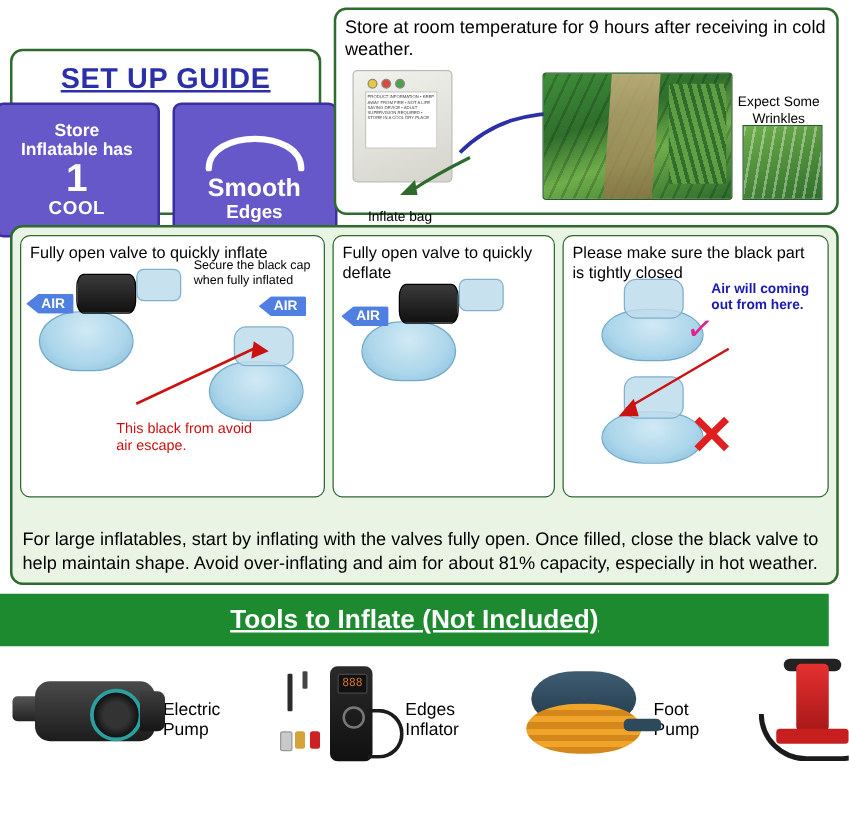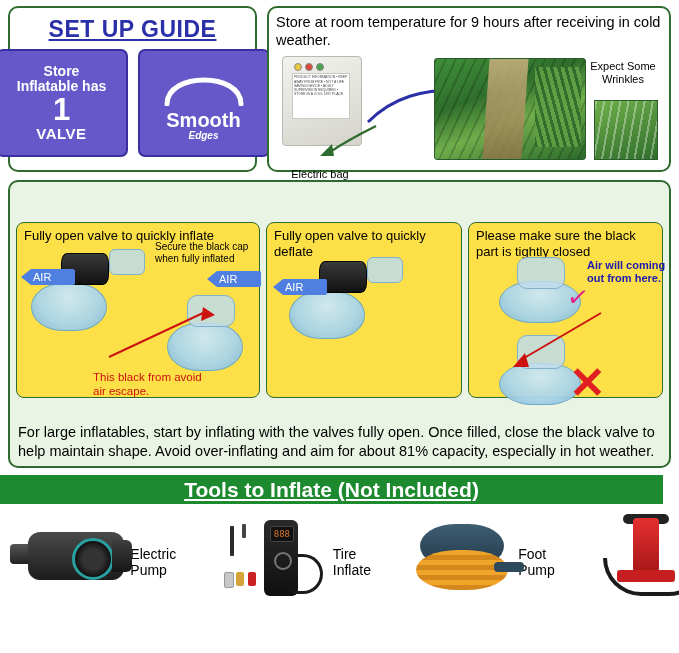--- a/index.html
+++ b/index.html
@@ -31,20 +31,21 @@
     box-sizing: border-box;
   }
 
   
   .setup-panel {
     width: 249px;
     padding: 6px 8px 8px 8px;
     display: flex;
     flex-direction: column;
     align-items: center;
+    margin-top: 33px;
   }
   .setup-title {
     font-size: 23px;
     font-weight: bold;
     color: #2b2fa8;
     letter-spacing: .5px;
     text-decoration: underline;
     margin: 2px 0 6px 0;
   }
   .setup-boxes {
@@ -66,21 +67,21 @@
     line-height: 1.05;
   }
   .vbox .l1 { font-size: 14px; font-weight: bold; }
   .vbox .l2 { font-size: 14px; font-weight: bold; }
   .vbox .num { font-size: 31px; font-weight: bold; line-height: 1; margin: 1px 0; }
   .vbox .l3 { font-size: 15px; font-weight: bold; letter-spacing: .5px; }
   .arc-wrap {
     width: 86px; height: 42px; margin-bottom: 4px;
   }
   .vbox .smooth1 { font-size: 20px; font-weight: bold; }
-  .vbox .smooth2 { font-size: 10px; font-weight: bold; font-style: italic; }
+  .vbox .smooth2 { font-size: 15px; font-weight: bold; }
 
   
   .store-panel {
     flex: 1;
     padding: 5px 7px 6px 7px;
     position: relative;
   }
   .store-text {
     font-size: 14.5px;
     line-height: 1.25;
@@ -156,21 +157,21 @@
   .unfold-label {
     position: absolute;
     left: 184px; top: 12px;
     color: #2b2fa8;
     font-size: 16px;
     font-weight: bold;
     text-decoration: underline;
   }
   .expect-label {
     position: absolute;
-    right: 2px; top: 8px;
+    right: 2px; top: 24px;
     width: 74px;
     font-size: 11px;
     text-align: center;
     line-height: 1.15;
   }
   .reusable-label {
     position: absolute;
     left: 4px; bottom: -16px;
     width: 80px;
     font-size: 11px;
@@ -190,28 +191,27 @@
     padding: 6px;
   }
   .cells {
     display: flex;
     gap: 6px;
     height: 210px;
   }
   .cell {
     border: 1.5px solid #2f6b2f;
     border-radius: 8px;
-    background: #fde047;
+    background: #ffffff;
     position: relative;
     box-sizing: border-box;
     padding: 5px 7px;
-    margin-top: 34px;
   }
   .cell-a { width: 244px; }
-  .cell-b { width: 196px; }
+  .cell-b { width: 178px; }
   .cell-c { flex: 1; }
   .cell-title {
     font-size: 13px;
     line-height: 1.2;
     font-weight: normal;
   }
 
   
   .valve-base {
     position:absolute;
@@ -233,22 +233,22 @@
     width: 34px; height: 24px;
     background: rgba(190,220,235,.85);
     border: 1px solid #7fb0cc;
     border-radius: 6px;
   }
   .air-tag {
     position: absolute;
     background: #4f7fe0;
     color: #fff;
     font-size: 11px;
-    font-weight: normal;
-    padding: 2px 24px 2px 12px;
+    font-weight: bold;
+    padding: 2px 7px 2px 12px;
     border-radius: 2px;
     clip-path: polygon(0 50%, 10px 0, 100% 0, 100% 100%, 10px 100%);
   }
   .note-red {
     position: absolute;
     color: #cc1111;
     font-size: 11.5px;
     line-height: 1.2;
   }
   .note-black {
@@ -282,21 +282,21 @@
     position: absolute;
     left: 8px; right: 8px; bottom: 5px;
     font-size: 14.5px;
     line-height: 1.3;
   }
 
   
   .banner {
     margin: 7px 16px 0 0;
     background: #1d8a2f;
-    height: 29px;
+    height: 42px;
     display: flex;
     align-items: center;
     justify-content: center;
   }
   .banner-text {
     color: #fff;
     font-size: 21px;
     font-weight: bold;
     text-decoration: underline;
   }
@@ -414,21 +414,21 @@
 <div class="top-row">
 
   <div class="panel setup-panel">
     <div class="setup-title">SET UP GUIDE</div>
     <div class="setup-boxes">
 
       <div class="vbox">
         <div class="l1">Store</div>
         <div class="l2">Inflatable has</div>
         <div class="num">1</div>
-        <div class="l3">VALVE</div>
+        <div class="l3">COOL</div>
       </div>
 
       <div class="vbox">
         <span class="arc-wrap">
           <svg width="86" height="42" viewBox="0 0 86 42">
             <path d="M6 40 C 6 8, 80 8, 80 40" fill="none" stroke="#ffffff" stroke-width="5" stroke-linecap="round"></path>
           </svg>
         </span>
         <div class="smooth1">Smooth</div>
         <div class="smooth2">Edges</div>
@@ -466,21 +466,21 @@
 
       <div class="wrinkle-img"></div>
       <div class="expect-label">Expect Some Wrinkles</div>
 
       <span>
         <svg width="70" height="40" viewBox="0 0 70 40" style="position:absolute;left:40px;top:70px;">
           <path d="M60 4 C 40 14, 26 22, 14 30" fill="none" stroke="#2f6b2f" stroke-width="2.5"></path>
           <polygon points="4,34 16,22 18,34" fill="#2f6b2f"></polygon>
         </svg>
       </span>
-      <div class="reusable-label">Electric bag</div>
+      <div class="reusable-label">Inflate bag</div>
     </div>
   </div>
 </div>
 
 <div class="mid-panel">
   <div class="cells">
 
     <div class="cell cell-a">
       <div class="cell-title">Fully open valve to quickly inflate</div>
 
@@ -558,21 +558,21 @@
       <div class="ti-pin" style="left:28px; top:12px; height:30px;"></div>
       <div class="ti-pin" style="left:40px; top:10px; height:14px; background:#444;"></div>
       <div class="ti-tip" style="left:22px; top:58px; background:#c9c9c9; border:1px solid #999;"></div>
       <div class="ti-tip" style="left:34px; top:58px; background:#d6a23a;"></div>
       <div class="ti-tip" style="left:46px; top:58px; background:#cc2222;"></div>
       <div class="ti-body"></div>
       <div class="ti-screen">888</div>
       <div class="ti-knob"></div>
       <div class="ti-hose"></div>
     </div>
-    <div class="tool-label">Tire Inflate</div>
+    <div class="tool-label">Edges Inflator</div>
   </div>
 
   <div class="tool">
     <div class="tool-art">
       <div class="fp-top"></div>
       <div class="fp-bellow"></div>
       <div class="fp-spout"></div>
     </div>
     <div class="tool-label">Foot Pump</div>
   </div>

